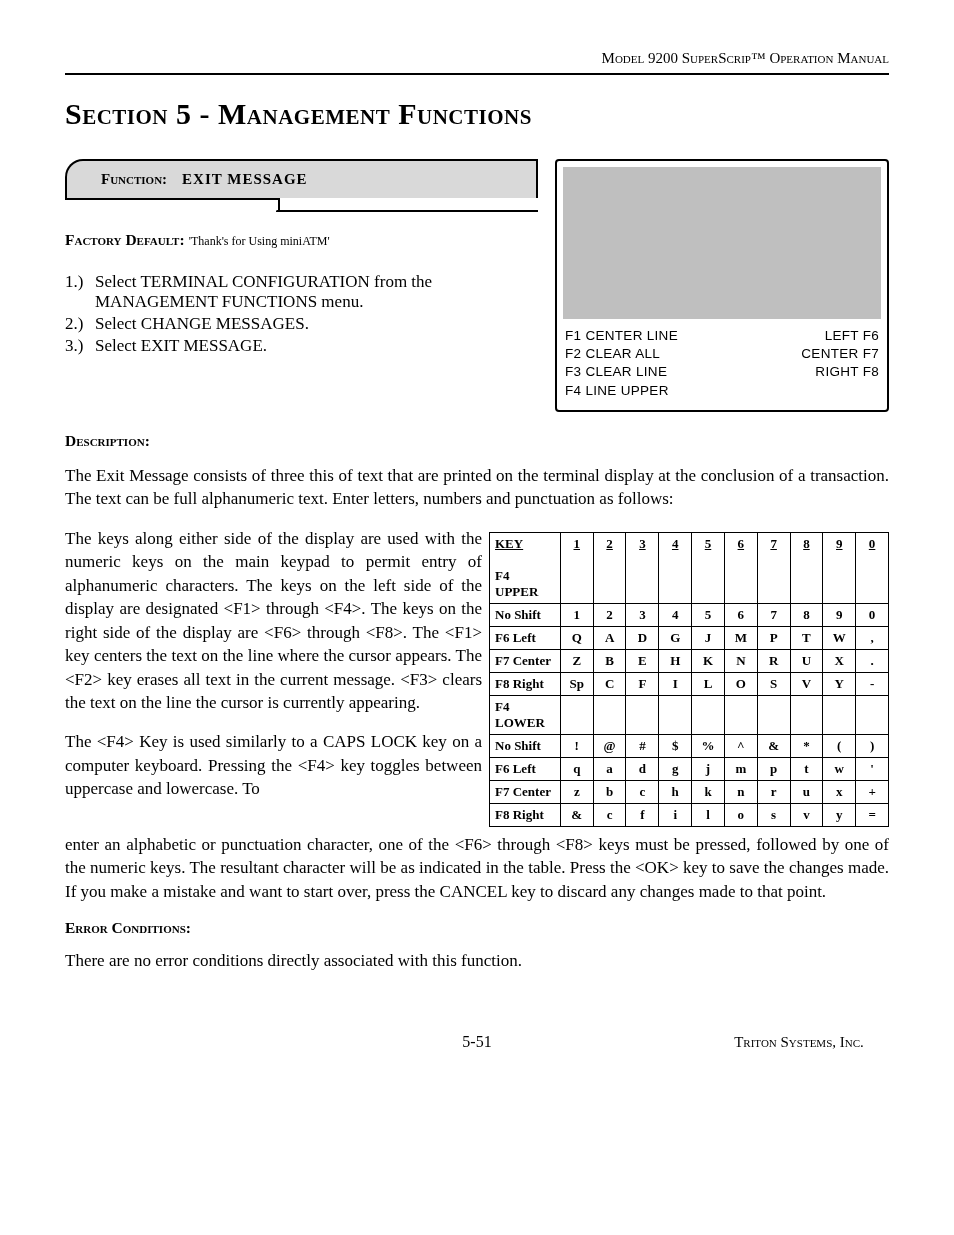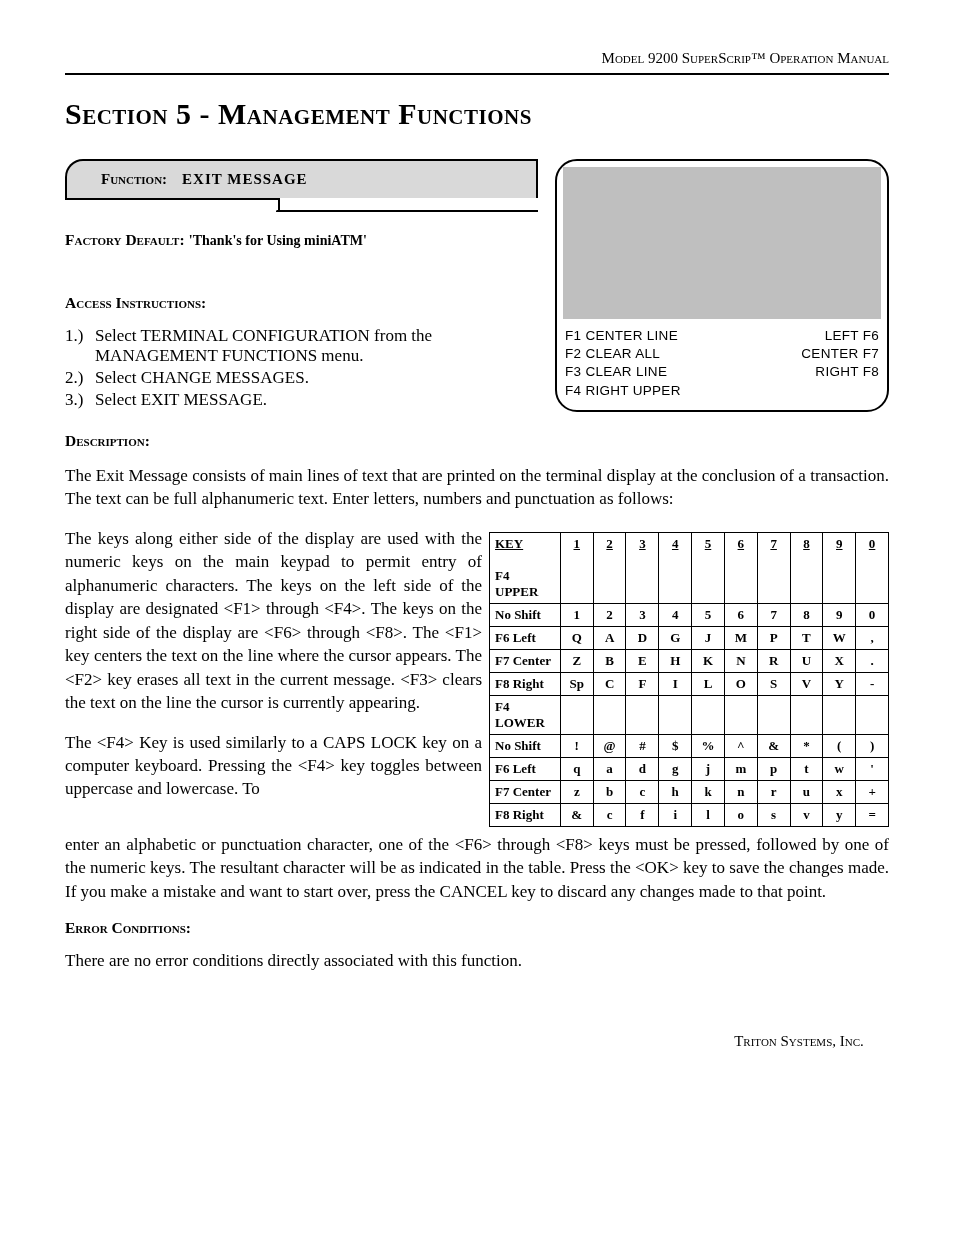--- a/index.html
+++ b/index.html
@@ -92,22 +92,22 @@
   .label-sc {
     font-variant: small-caps;
     font-weight: bold;
     font-size: 15.5px;
     margin-top: 44px;
   }
   .factory-default {
     margin-bottom: 22px;
   }
   .factory-default .value {
-    font-weight: bold;
-    font-size: 14px;
+    font-weight: normal;
+    font-size: 12px;
   }
   .access-heading {
     margin-bottom: 14px;
   }
   .access-list {
     padding-left: 0;
     margin: 0;
   }
   .access-list .item {
     display: flex;
@@ -117,21 +117,21 @@
   .access-list .num {
     width: 30px;
     flex: 0 0 30px;
   }
   .access-list .txt {
     flex: 1 1 auto;
   }
   .screen-box {
     flex: 0 0 318px;
     border: 2px solid #000;
-    border-radius: 22px;
+    border-radius: 4px;
     padding: 6px;
     font-family: Arial, Helvetica, sans-serif;
   }
   .screen-inner {
     height: 152px;
     background: #bfbfbf;
     margin-bottom: 8px;
   }
   .screen-labels {
     display: flex;
@@ -223,21 +223,20 @@
         <div class="joiner"></div>
         <div class="right-seg"></div>
       </div>
     </div>
 
     <div class="factory-default">
       <span class="label-sc">Factory Default:</span>
       <span class="value">'Thank's for Using miniATM'</span>
     </div>
 
-    <div class="access-heading label-sc">Access Instructions:</div>
 
     <div class="access-list">
       <div class="item">
         <div class="num">1.)</div>
         <div class="txt">Select TERMINAL CONFIGURATION from the MANAGEMENT FUNCTIONS menu.</div>
       </div>
       <div class="item">
         <div class="num">2.)</div>
         <div class="txt">Select CHANGE MESSAGES.</div>
       </div>
@@ -248,34 +247,34 @@
     </div>
   </div>
 
   <div class="screen-box">
     <div class="screen-inner"></div>
     <div class="screen-labels">
       <div class="col-left">
         <div>F1 CENTER LINE</div>
         <div>F2 CLEAR ALL</div>
         <div>F3 CLEAR LINE</div>
-        <div>F4 RIGHT UPPER</div>
+        <div>F4 LINE UPPER</div>
       </div>
       <div class="col-right">
         <div>LEFT F6</div>
         <div>CENTER F7</div>
         <div>RIGHT F8</div>
       </div>
     </div>
   </div>
 </div>
 
 <div class="desc-heading label-sc">Description:</div>
 
-<div class="para justify">The Exit Message consists of main lines of text that are printed on the terminal display at the conclusion of a transaction.  The text can be full alphanumeric text.  Enter letters, numbers and punctuation as follows:</div>
+<div class="para justify">The Exit Message consists of three this of text that are printed on the terminal display at the conclusion of a transaction.  The text can be full alphanumeric text.  Enter letters, numbers and punctuation as follows:</div>
 
 <div class="midwrap">
   <div class="mid-left">
     <div class="para justify">The keys along either side of the display are used with the numeric keys on the main keypad to permit entry of alphanumeric characters.  The keys on the left side of the display are designated &lt;F1&gt; through &lt;F4&gt;.  The keys on the right side of the display are &lt;F6&gt; through &lt;F8&gt;. The &lt;F1&gt; key centers the text on the line where the cursor appears.  The &lt;F2&gt; key erases all text in the current message.  &lt;F3&gt; clears the text on the line the cursor is currently appearing.</div>
     <div class="para justify" style="margin-bottom:0">The &lt;F4&gt; Key is used similarly to a CAPS LOCK key on a computer keyboard.  Pressing the &lt;F4&gt; key toggles between uppercase and lowercase.  To</div>
   </div>
 
   <table class="key-table" id="key-table">
       <tbody>
         <tr>
@@ -412,14 +411,15 @@
     </table>
 </div>
 
 <div class="para justify">enter an alphabetic or punctuation character, one of the &lt;F6&gt; through &lt;F8&gt; keys must be pressed, followed by one of the numeric keys.  The resultant character will be as indicated in the table. Press the &lt;OK&gt; key to save the changes made.  If you make a mistake and want to start over, press the CANCEL key to discard any changes made to that point.</div>
 
 <div class="error-heading label-sc">Error Conditions:</div>
 <div class="para">There are no error conditions directly associated with this function.</div>
 
 <div class="footer">
   <div style="width:180px"></div>
+  <div class="pagenum-wrap"><span>5-51</span></div>
   <div class="company" style="width:180px;text-align:center">Triton Systems, Inc.</div>
 </div>
 
 </body></html>

